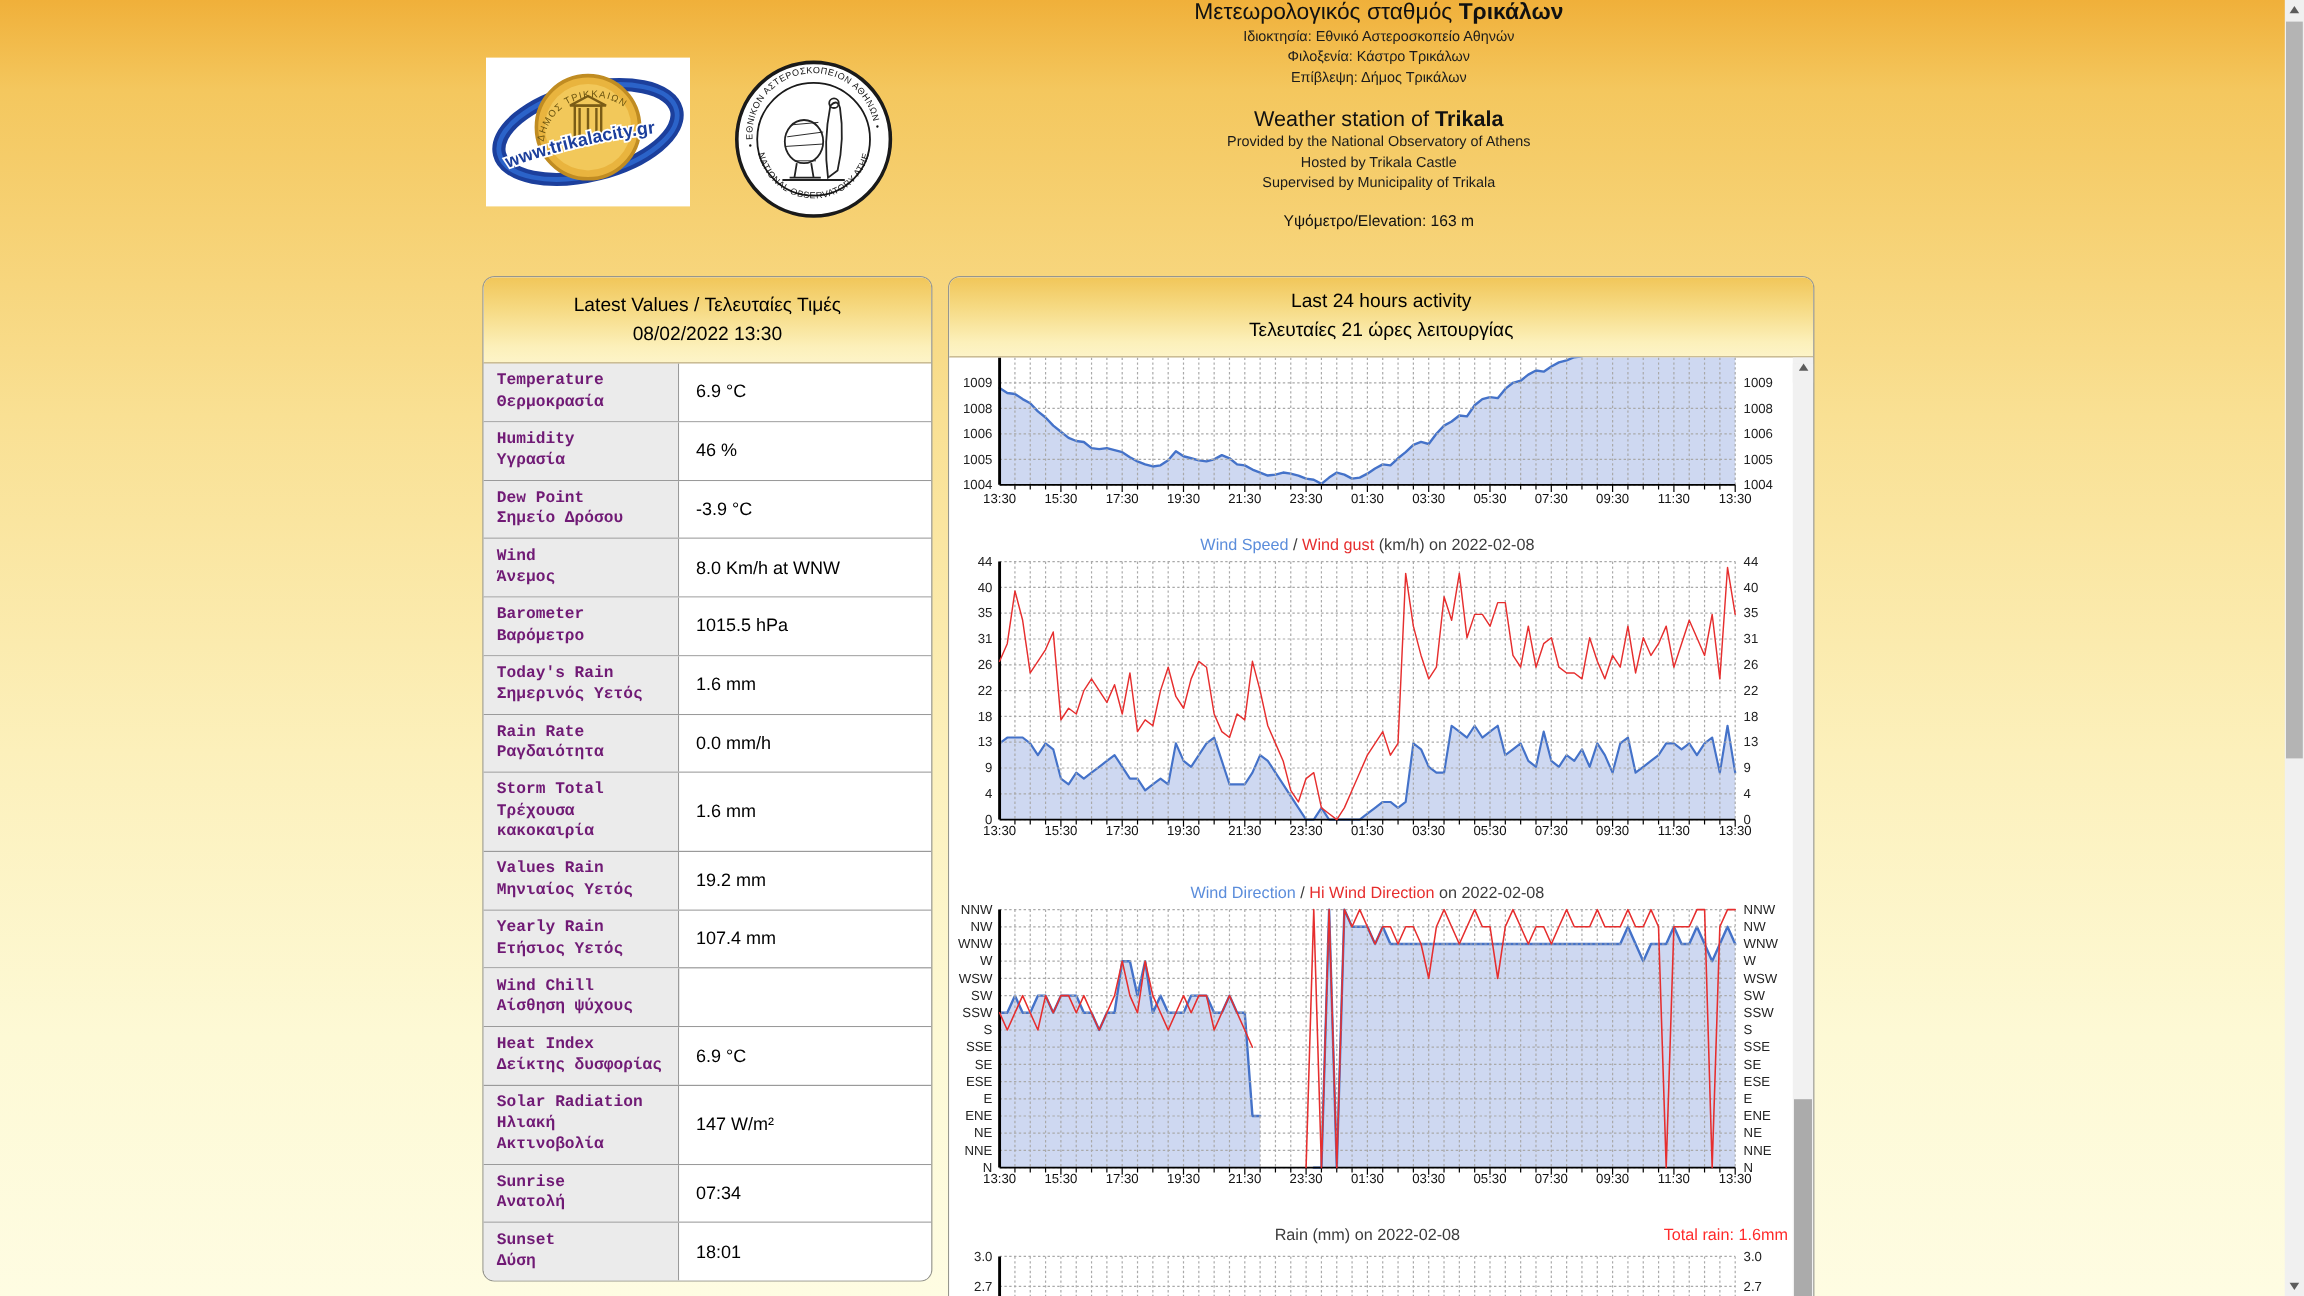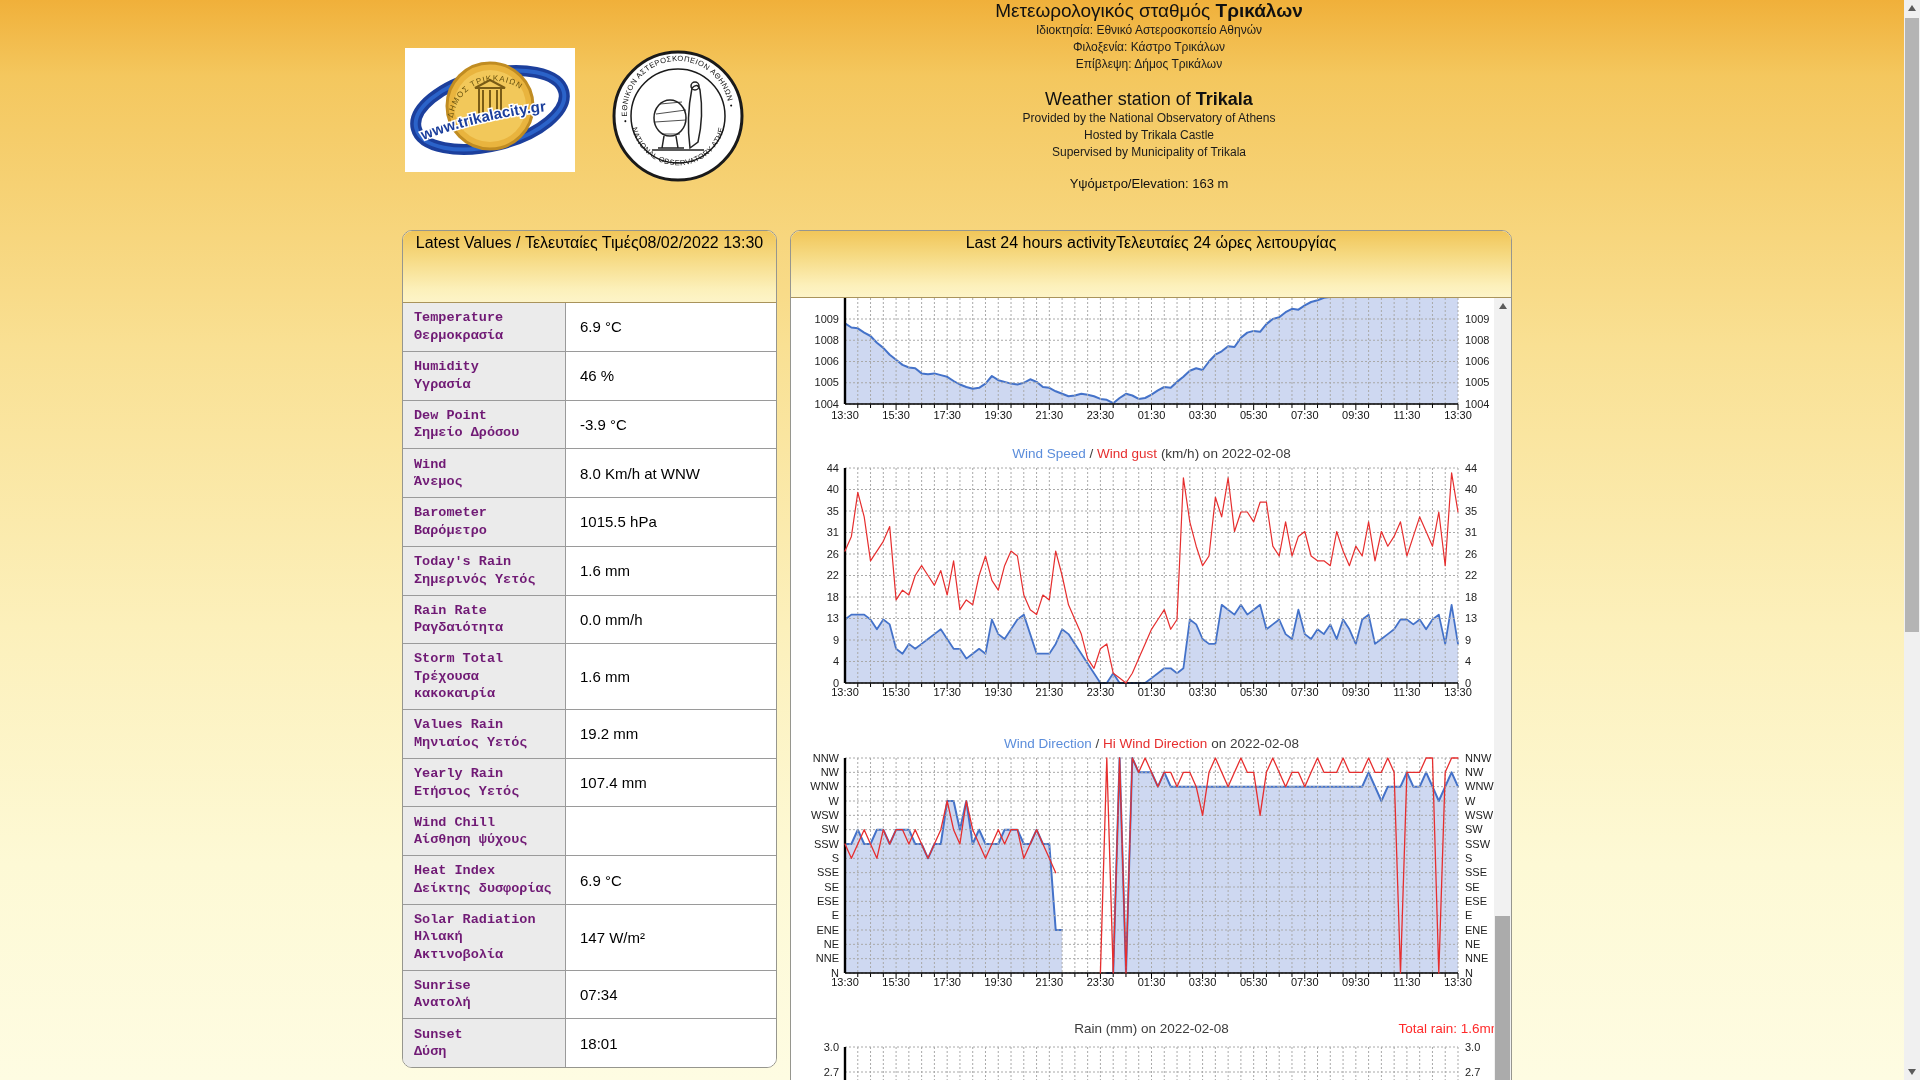--- a/index.html
+++ b/index.html
@@ -12,39 +12,39 @@
   .title-el{font-size:19px;}
   .title-el b,.title-en b{font-weight:bold;}
   .subline{font-size:12px;line-height:17px;color:#1b1b1b;}
   .title-en{font-size:18px;margin-top:16px;}
   .elevation{font-size:13px;margin-top:15px;color:#111;}
 
   .logo-trikala{position:absolute;left:405px;top:48px;width:170px;height:124px;background:#fff;}
   .logo-noa{position:absolute;left:612px;top:50px;width:132px;height:132px;}
 
   .panel{position:absolute;background:#fff;border:1px solid #96968e;border-radius:10px;overflow:hidden;}
-  .panel-hd{box-sizing:border-box;display:flex;flex-direction:row;justify-content:center;
+  .panel-hd{box-sizing:border-box;display:flex;flex-direction:column;justify-content:center;
     text-align:center;font-size:16px;color:#000;line-height:24px;
     background:linear-gradient(180deg,#f1c659 0%,#f6da83 38%,#fcf0ba 82%,#fdf4c8 100%);
     border-bottom:1px solid #a9935b;}
   .latest-panel{left:402px;top:230px;width:373px;height:836px;}
   .latest-panel .panel-hd{height:72px;}
   .latest-table{position:absolute;top:72px;bottom:0;left:0;right:0;display:flex;flex-direction:column;}
   .trow{flex:1;display:flex;border-top:1px solid #9a9a9a;}
   .trow:first-child{border-top:none;}
   .tlabel{width:163px;box-sizing:border-box;background:#ebebeb;border-right:1px solid #9a9a9a;
     padding:6px 8px 6px 11px;display:flex;flex-direction:column;justify-content:center;
     font-weight:bold;font-size:13.5px;line-height:1.3;color:#701a75;font-family:Liberation Mono, monospace;}
   .tvalue{flex:1;background:#fff;display:flex;align-items:center;padding-left:14px;
     font-size:15px;color:#000;}
 
   .activity-panel{left:790px;top:230px;width:720px;height:862px;}
   .activity-panel .panel-hd{height:67px;}
   .charts-area{position:absolute;top:67px;bottom:0;left:0;right:0;background:#fff;}
-  .charts-col{position:absolute;top:0;left:12px;width:701px;text-decoration:underline;}
+  .charts-col{position:absolute;top:0;left:0;width:701px;text-decoration:underline;}
   .chart-block{display:block;}
 
   
   .inner-sb{position:absolute;top:0;right:0;width:17px;bottom:0;background:#f1f1f1;}
   .inner-sb .sb-up{height:16px;background:#f1f1f1;}
   .inner-sb .sb-thumb{position:absolute;left:1px;right:1px;top:618px;bottom:0;background:#ababab;}
   .arrow-up{width:0;height:0;border-left:4px solid transparent;border-right:4px solid transparent;
     border-bottom:6px solid #5c5c5c;margin:5px auto 0;}
   .arrow-down{width:0;height:0;border-left:4px solid transparent;border-right:4px solid transparent;
     border-top:6px solid #5c5c5c;margin:5px auto 0;}
@@ -228,21 +228,21 @@
           <div>Δύση</div>
         </div>
         <div class="tvalue">18:01</div>
       </div>
     </div>
 </div>
 
 <div class="panel activity-panel">
   <div class="panel-hd">
     <div>Last 24 hours activity</div>
-    <div>Τελευταίες 24 ώρες λειτουργίας</div>
+    <div>Τελευταίες 21 ώρες λειτουργίας</div>
   </div>
   <div class="charts-area">
     <div class="charts-col">
         <svg width="701" height="126" class="chart-block" style="margin-top: 0px;">
           <polygon points="42.0,106 42.0,25.3 48.4,29.5 54.8,30.3 61.2,34.6 67.5,38.0 73.9,44.8 80.3,49.9 86.7,56.7 93.1,61.8 99.5,66.9 105.9,69.5 112.2,70.3 118.6,75.4 125.0,76.3 131.4,75.4 137.8,77.1 144.2,78.8 150.6,83.0 156.9,86.5 163.3,89.0 169.7,90.7 176.1,89.8 182.5,85.6 188.9,78.0 195.3,82.2 201.6,83.9 208.0,85.6 214.4,86.5 220.8,84.8 227.2,81.3 233.6,83.9 239.9,89.0 246.3,89.8 252.7,93.3 259.1,95.8 265.5,98.3 271.9,97.5 278.3,95.8 284.6,96.7 291.0,98.3 297.4,100.9 303.8,101.8 310.2,105.2 316.6,100.0 323.0,95.8 329.3,97.5 335.7,100.9 342.1,100.0 348.5,96.7 354.9,92.4 361.3,89.0 367.7,89.8 374.0,83.9 380.4,78.8 386.8,72.8 393.2,70.3 399.6,72.0 406.0,63.5 412.4,56.7 418.7,53.3 425.1,48.2 431.5,49.0 437.9,39.7 444.3,34.6 450.7,32.9 457.1,33.8 463.4,26.1 469.8,21.0 476.2,19.3 482.6,14.2 489.0,10.8 495.4,11.7 501.8,7.4 508.1,4.0 514.5,2.3 520.9,-0.3 527.3,-1.1 533.7,-4.5 540.1,-6.2 546.4,-7.9 552.8,-9.6 559.2,-11.3 565.6,-13.0 572.0,-13.0 578.4,-14.7 584.8,-16.4 591.1,-16.4 597.5,-18.1 603.9,-18.1 610.3,-19.8 616.7,-19.8 623.1,-21.5 629.5,-21.5 635.8,-23.2 642.2,-23.2 648.6,-24.9 655.0,-24.9 655.0,106" fill="#c9d4f0" fill-opacity="0.9" stroke="none"></polygon>
           <polyline points="42.0,25.3 48.4,29.5 54.8,30.3 61.2,34.6 67.5,38.0 73.9,44.8 80.3,49.9 86.7,56.7 93.1,61.8 99.5,66.9 105.9,69.5 112.2,70.3 118.6,75.4 125.0,76.3 131.4,75.4 137.8,77.1 144.2,78.8 150.6,83.0 156.9,86.5 163.3,89.0 169.7,90.7 176.1,89.8 182.5,85.6 188.9,78.0 195.3,82.2 201.6,83.9 208.0,85.6 214.4,86.5 220.8,84.8 227.2,81.3 233.6,83.9 239.9,89.0 246.3,89.8 252.7,93.3 259.1,95.8 265.5,98.3 271.9,97.5 278.3,95.8 284.6,96.7 291.0,98.3 297.4,100.9 303.8,101.8 310.2,105.2 316.6,100.0 323.0,95.8 329.3,97.5 335.7,100.9 342.1,100.0 348.5,96.7 354.9,92.4 361.3,89.0 367.7,89.8 374.0,83.9 380.4,78.8 386.8,72.8 393.2,70.3 399.6,72.0 406.0,63.5 412.4,56.7 418.7,53.3 425.1,48.2 431.5,49.0 437.9,39.7 444.3,34.6 450.7,32.9 457.1,33.8 463.4,26.1 469.8,21.0 476.2,19.3 482.6,14.2 489.0,10.8 495.4,11.7 501.8,7.4 508.1,4.0 514.5,2.3 520.9,-0.3 527.3,-1.1 533.7,-4.5 540.1,-6.2 546.4,-7.9 552.8,-9.6 559.2,-11.3 565.6,-13.0 572.0,-13.0 578.4,-14.7 584.8,-16.4 591.1,-16.4 597.5,-18.1 603.9,-18.1 610.3,-19.8 616.7,-19.8 623.1,-21.5 629.5,-21.5 635.8,-23.2 642.2,-23.2 648.6,-24.9 655.0,-24.9" fill="none" stroke="#4472c9" stroke-width="2" stroke-linejoin="round" stroke-linecap="round"></polyline>
           <line x1="54.770833333333336" y1="0" x2="54.770833333333336" y2="106" stroke="#a9a9a9" stroke-width="1" stroke-dasharray="2 2"></line>
           <line x1="54.770833333333336" y1="106" x2="54.770833333333336" y2="110" stroke="#000000" stroke-width="1"></line>
           <line x1="67.54166666666667" y1="0" x2="67.54166666666667" y2="106" stroke="#a9a9a9" stroke-width="1" stroke-dasharray="2 2"></line>
           <line x1="67.54166666666667" y1="106" x2="67.54166666666667" y2="110" stroke="#000000" stroke-width="1"></line>

